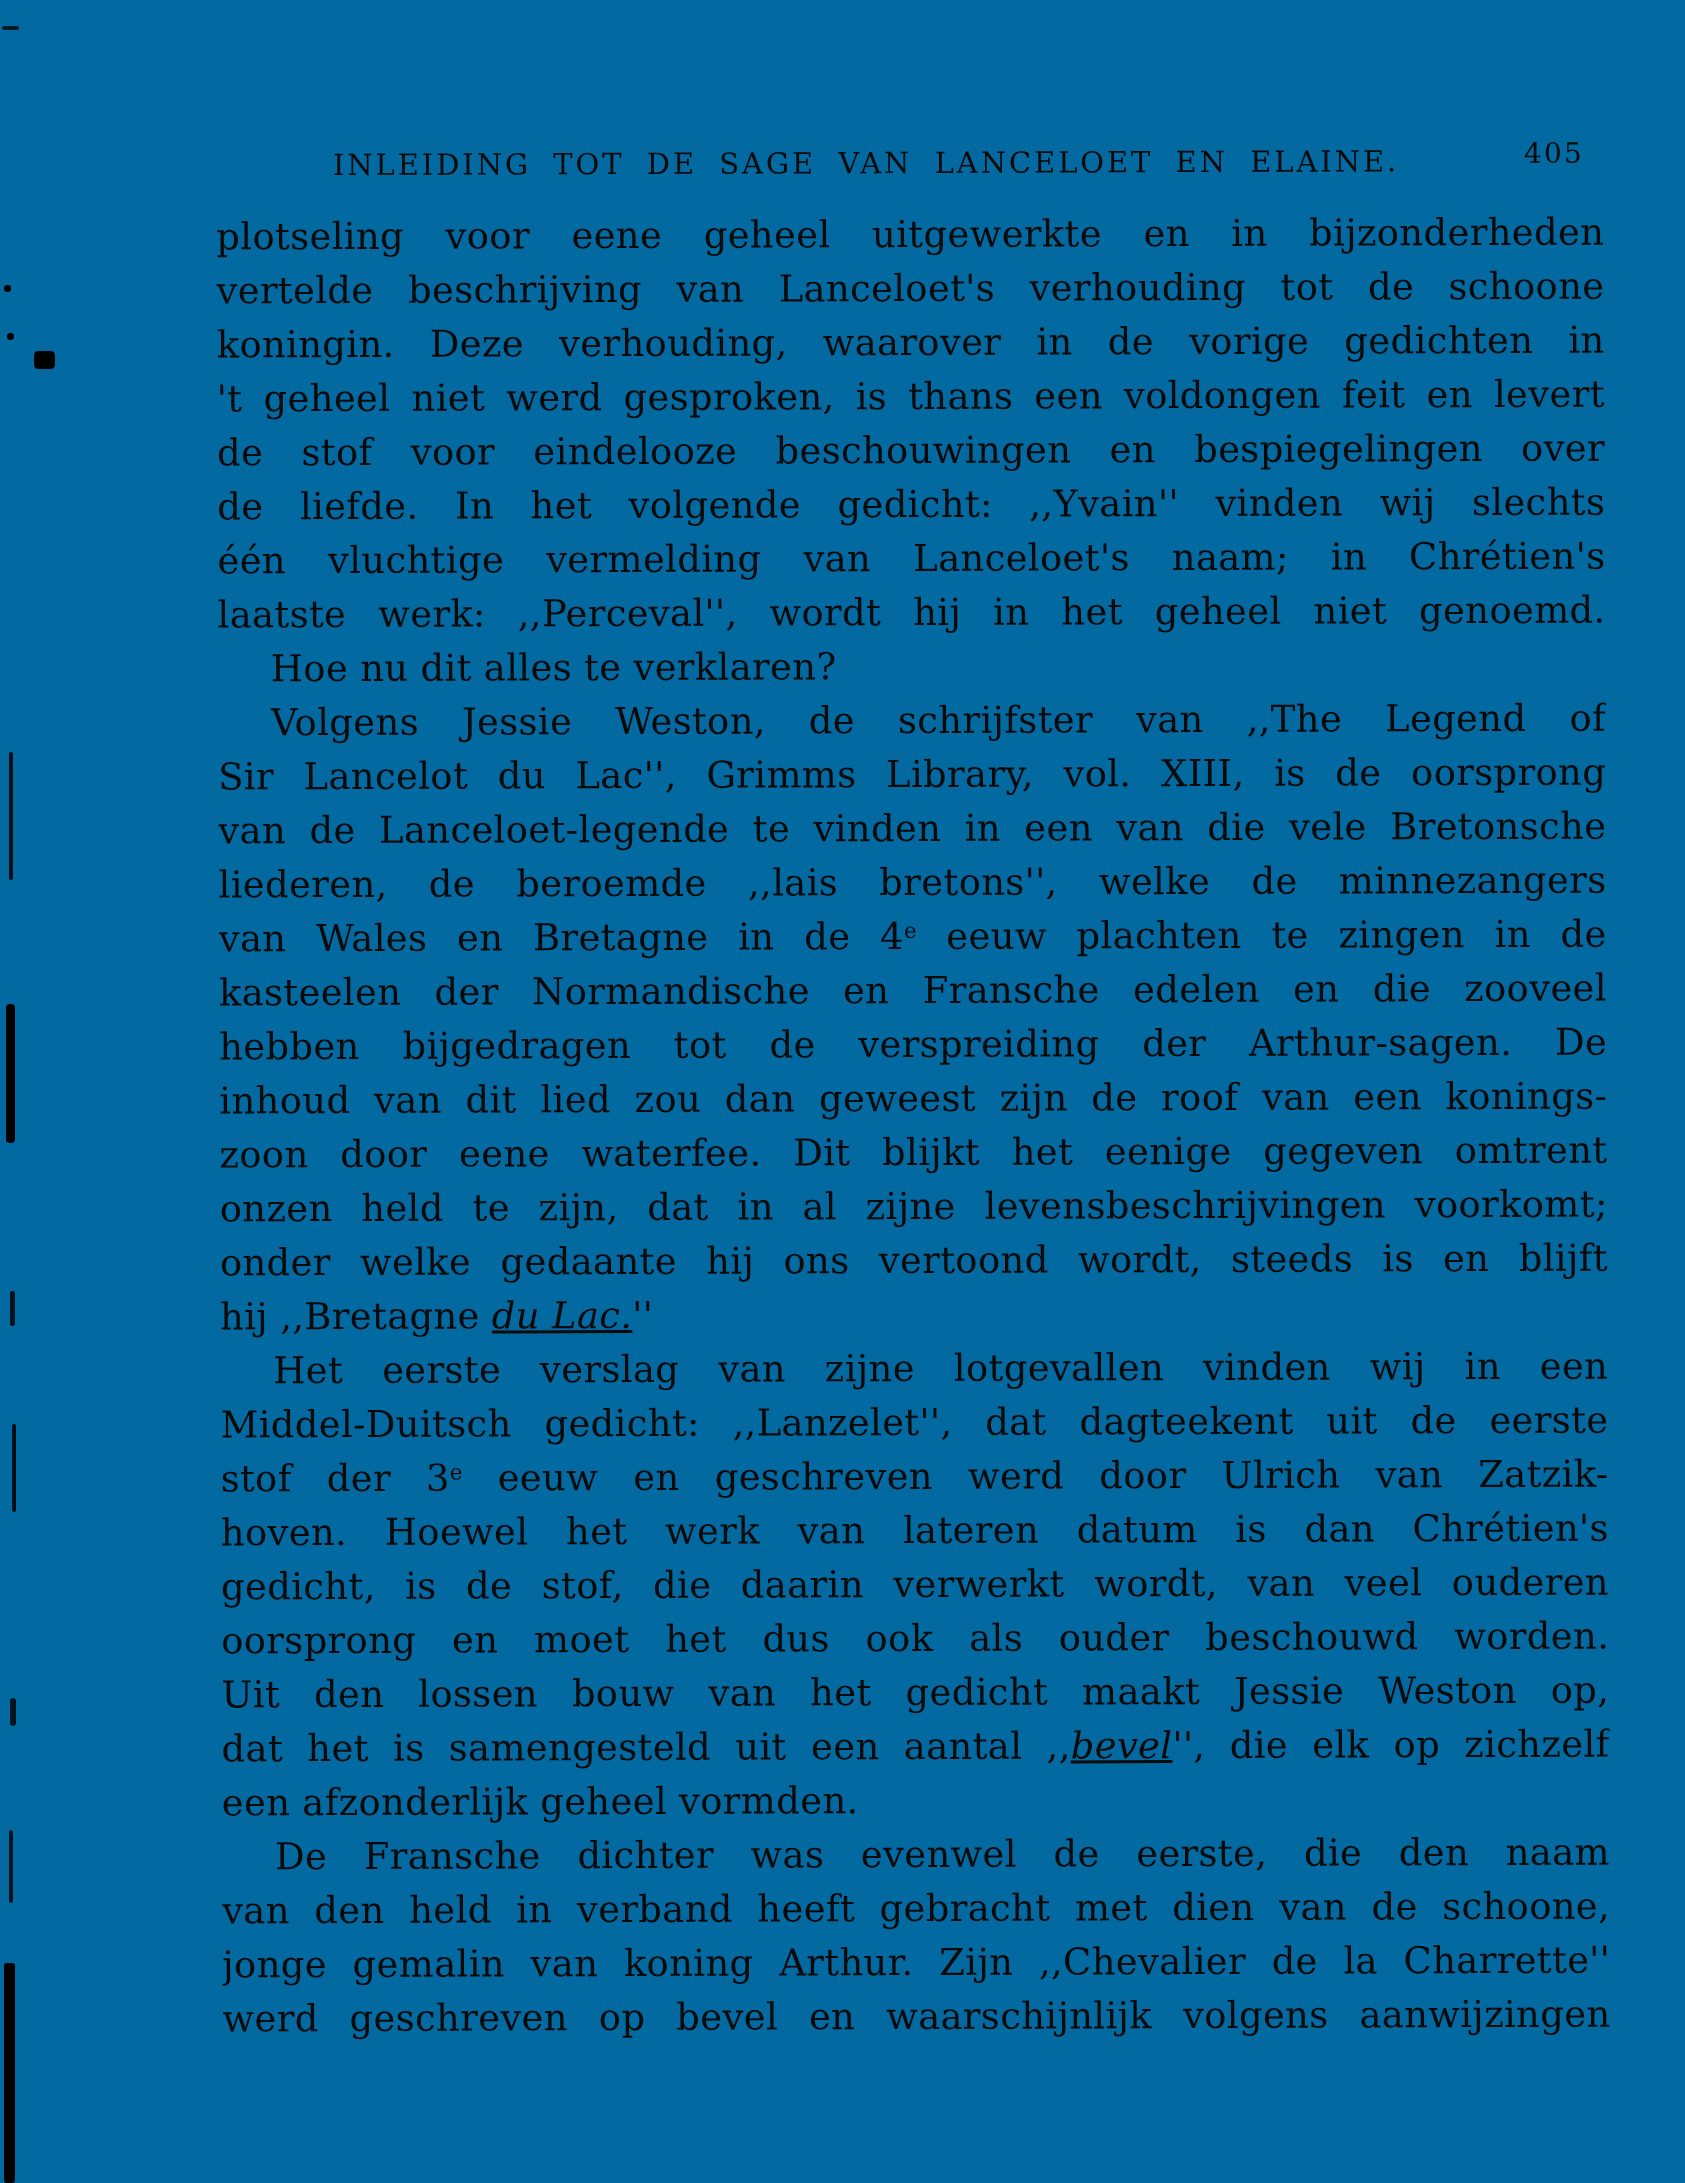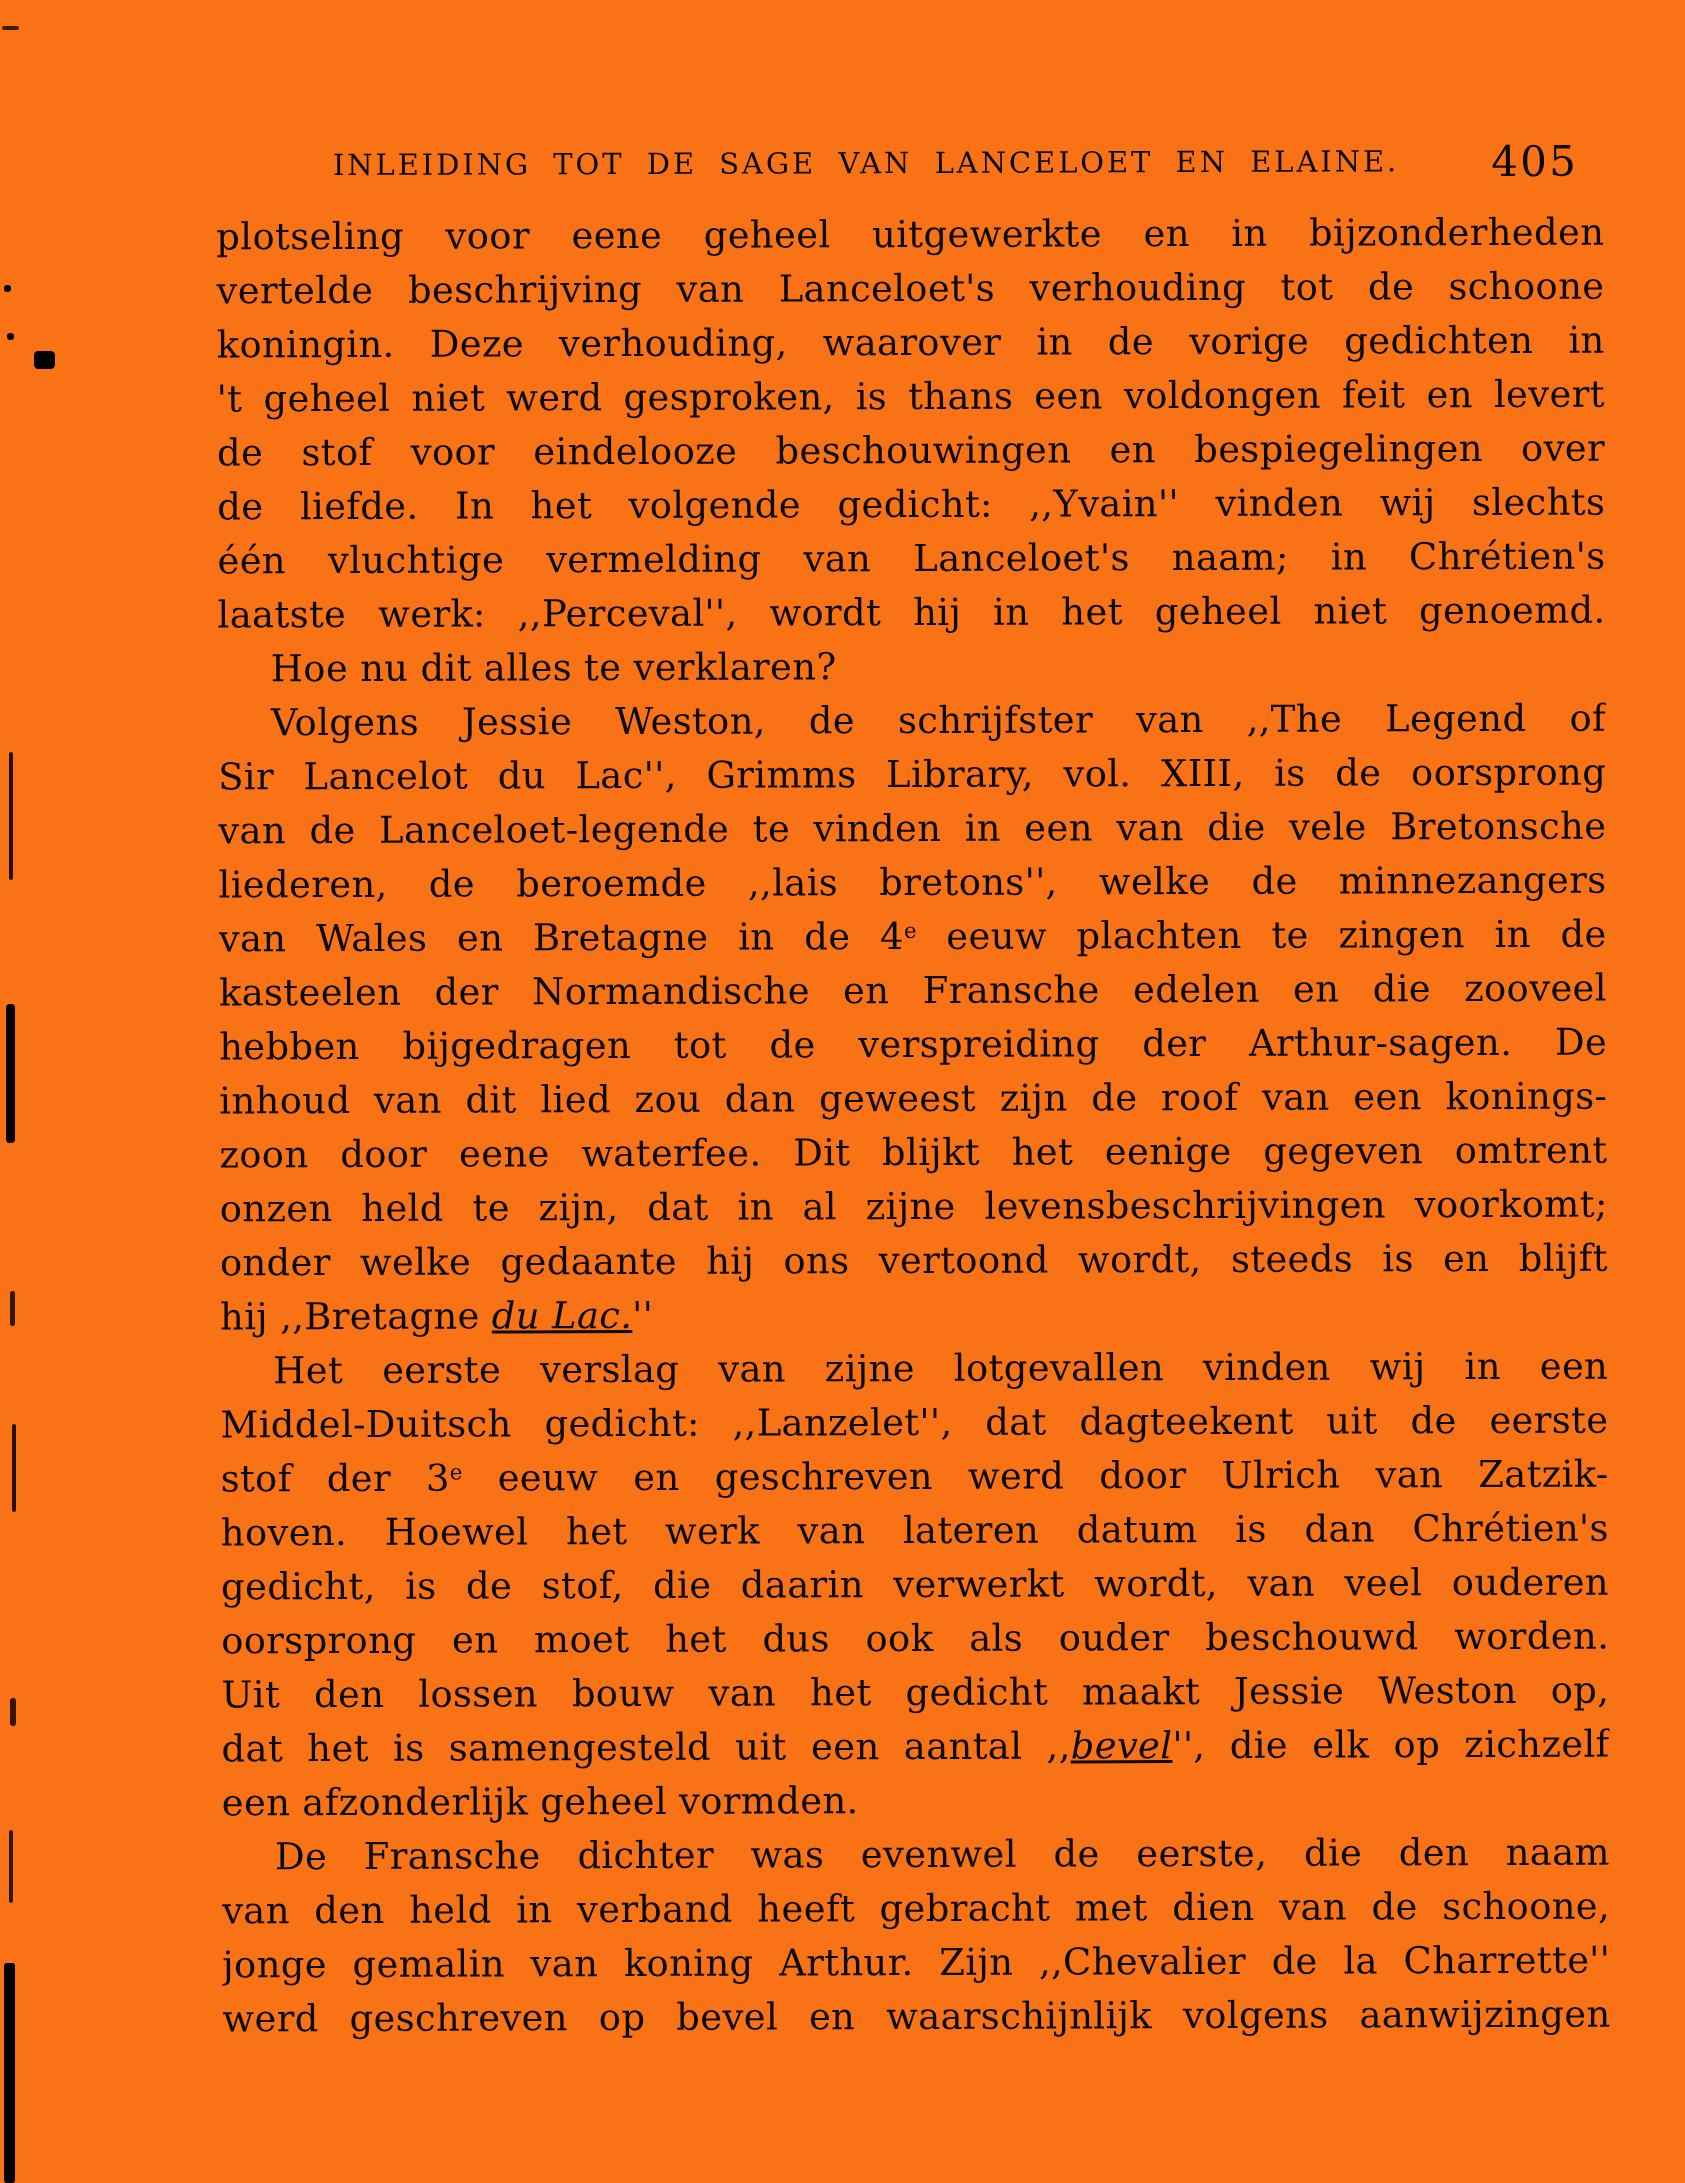--- a/index.html
+++ b/index.html
@@ -4,21 +4,21 @@
 <style>
   html, body {
     margin: 0;
     padding: 0;
     background: #e8e8e8;
   }
   .page {
     position: relative;
     width: 1686px;
     height: 2183px;
-    background: #f97316;
+    background: #0369a1;
     font-family: "DejaVu Serif", serif;
     color: #0a0a0a;
     overflow: hidden;
   }
   .content {
     position: absolute;
     left: 219px;
     top: 0;
     width: 1388px;
     transform: rotate(-0.2deg);
@@ -32,23 +32,23 @@
     display: block;
     text-align: center;
     font-size: 29px;
     letter-spacing: 2.9px;
     word-spacing: 10.2px;
     white-space: nowrap;
     padding-right: 88px;
   }
   .pagenum {
     position: absolute;
-    right: 26px;
+    right: 20px;
     top: -7.3px;
-    font-size: 42px;
+    font-size: 28px;
     letter-spacing: 2.2px;
   }
   .body-text {
     margin-top: 4.4px;
     font-size: 37px;
     line-height: 54px;
     letter-spacing: 0.3px;
   }
   .line {
     height: 54px;

